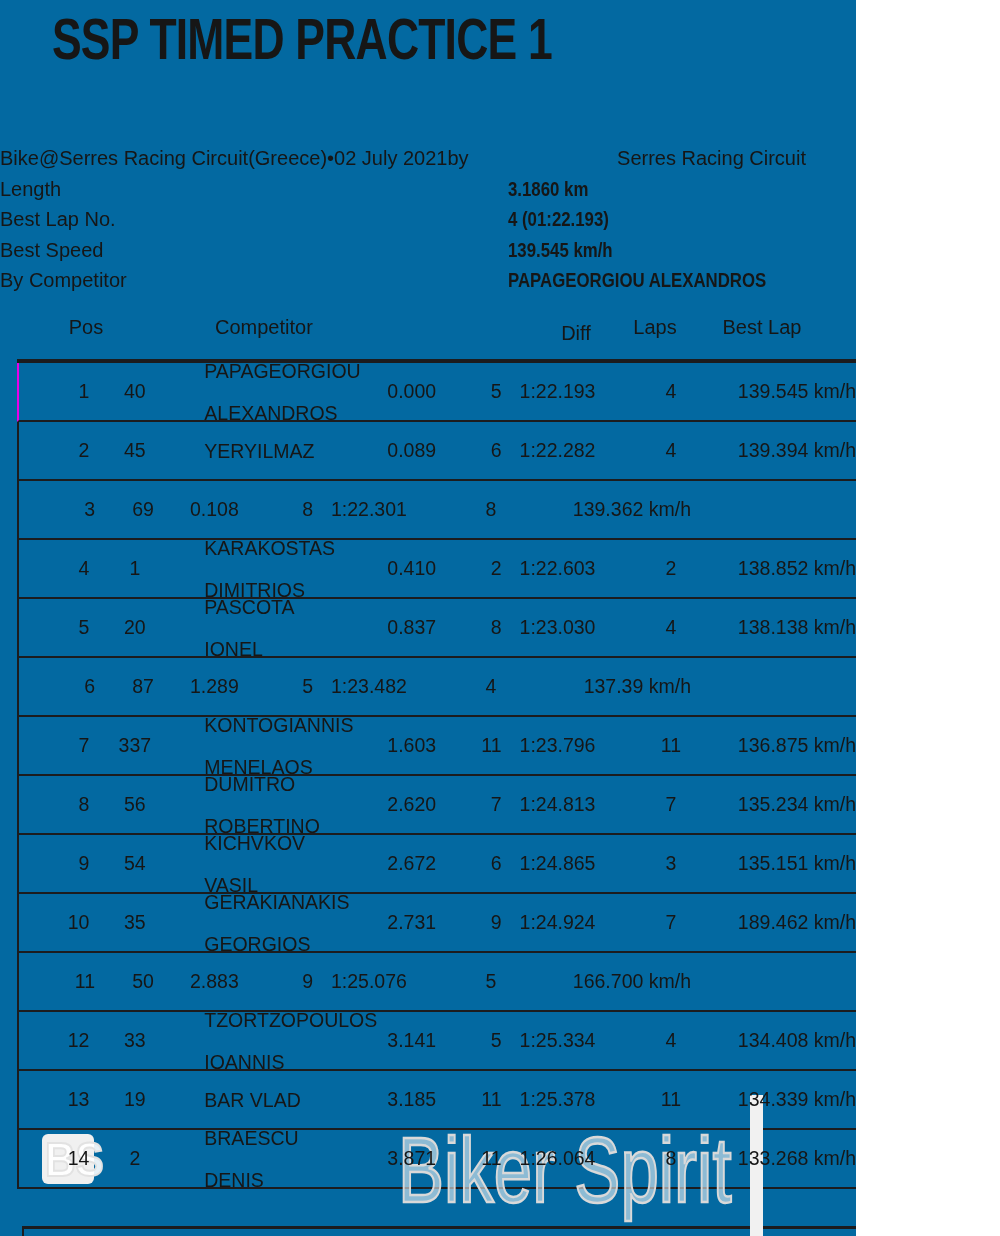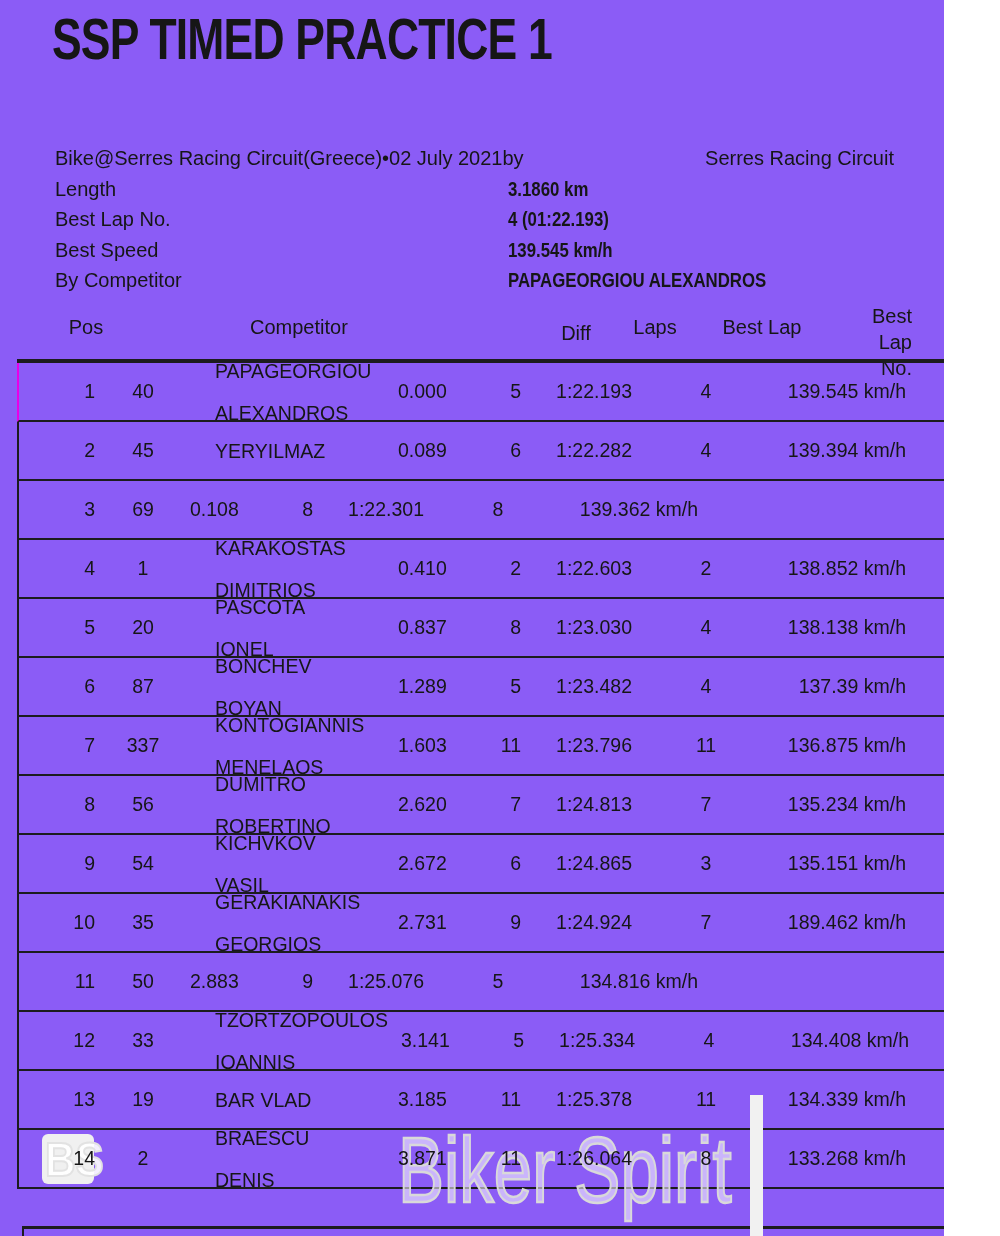--- a/index.html
+++ b/index.html
@@ -1,49 +1,49 @@
 <!DOCTYPE html>
 <html style="--highlight: #e800e8;"><head>
 <meta charset="utf-8">
 <style>
   * { box-sizing: border-box; margin: 0; padding: 0; }
   html, body { width: 1000px; height: 1236px; background: #fff; overflow: hidden;
     font-family: "Liberation Sans", sans-serif; color: #161616; }
-  .page { position: relative; width: 944px; height: 1236px; background: #8b5cf6; overflow: hidden; }
+  .page { position: relative; width: 856px; height: 1236px; background: #0369a1; overflow: hidden; }
 
   .title { position: absolute; left: 52px; top: 6px; font-size: 57px; font-weight: bold;
     letter-spacing: -1px; white-space: nowrap; transform: scaleX(0.78); transform-origin: 0 0; }
 
   .info { position: absolute; left: 0; right: 0; top: 147px; font-size: 20px; }
-  .info-line { position: relative; height: 30.6px; padding-left: 55px; }
+  .info-line { position: relative; height: 30.6px; }
   .info-line .right { position: absolute; right: 50px; top: 0; }
   .cond { display: inline-block; font-weight: bold; transform: scaleX(0.84);
     transform-origin: 0 50%; white-space: nowrap; }
   .info-val { position: absolute; left: 508px; top: 0; }
 
   .thead { position: absolute; left: 0; top: 300px; width: 100%; height: 58px; font-size: 20px; }
   .thead span { position: absolute; white-space: pre-line; text-align: right; }
   .h-pos    { left: 86px;  top: 16px; transform: translateX(-50%); }
-  .h-comp   { left: 215px; top: 16px; margin-left: 35px; }
+  .h-comp   { left: 215px; top: 16px; }
   .h-diff   { left: 576px; top: 22px; transform: translateX(-50%); }
   .h-laps   { left: 655px; top: 16px; transform: translateX(-50%); }
   .h-blap   { left: 762px; top: 16px; transform: translateX(-50%); }
   .h-blapno { left: 880px; top: 3px;  transform: translateX(-50%); text-align: center; line-height: 26px; }
 
   .tbl { position: absolute; left: 17px; right: 0; top: 359px; border-top: 4px solid #1c1c1e; }
   .trow { display: flex; align-items: center; height: 59px; border-bottom: 2.5px solid #1c1c1e;
     border-left: 2.5px solid #1c1c1e; font-size: 19.5px; }
   .trow.highlight { border-left-color: var(--highlight, #e800e8); }
   .trow span { position: relative; z-index: 3; }
   .c-pos    { width: 76px;  text-align: right; }
   .c-num    { width: 68px;  margin-left: 14px; text-align: center; }
   .c-name   { min-width: 170px; margin-left: 38px; white-space: pre-line; line-height: 42px; }
   .c-diff   { width: 62px;  margin-left: 13px; }
   .c-laps   { width: 55px;  margin-left: 6px; text-align: right; }
-  .c-blap   { width: 86px;  margin-left: 25px; text-align: right; }
+  .c-blap   { width: 86px;  margin-left: 18px; }
   .c-blapno { width: 60px;  margin-left: 44px; text-align: center; }
   .c-speed  { width: 170px; text-align: right; }
 
   .wm-stripe { position: absolute; left: 750px; top: 1095px; width: 13px; height: 141px;
     background: #f1f1f1; z-index: 1; }
   .wm-text { position: absolute; left: 398px; top: 1118px; font-size: 92px; z-index: 2;
     color: rgba(255,255,255,0.55); -webkit-text-stroke: 2.5px #d9d9d9;
     white-space: nowrap; transform: scaleX(0.75); transform-origin: 0 0; }
   .wm-logo { position: absolute; left: 42px; top: 1134px; width: 52px; height: 50px;
     background: #f0f0f0; border-radius: 6px; z-index: 2; }
@@ -143,22 +143,20 @@
 IONEL</span>
       <span class="c-diff">0.837</span>
       <span class="c-laps">8</span>
       <span class="c-blap">1:23.030</span>
       <span class="c-blapno">4</span>
       <span class="c-speed">138.138 km/h</span>
     </div>
     <div class="trow">
       <span class="c-pos">6</span>
       <span class="c-num">87</span>
-      <span class="c-name">BONCHEV
-BOYAN</span>
       <span class="c-diff">1.289</span>
       <span class="c-laps">5</span>
       <span class="c-blap">1:23.482</span>
       <span class="c-blapno">4</span>
       <span class="c-speed">137.39 km/h</span>
     </div>
     <div class="trow">
       <span class="c-pos">7</span>
       <span class="c-num">337</span>
       <span class="c-name">KONTOGIANNIS
@@ -202,21 +200,21 @@
       <span class="c-blapno">7</span>
       <span class="c-speed">189.462 km/h</span>
     </div>
     <div class="trow">
       <span class="c-pos">11</span>
       <span class="c-num">50</span>
       <span class="c-diff">2.883</span>
       <span class="c-laps">9</span>
       <span class="c-blap">1:25.076</span>
       <span class="c-blapno">5</span>
-      <span class="c-speed">134.816 km/h</span>
+      <span class="c-speed">166.700 km/h</span>
     </div>
     <div class="trow">
       <span class="c-pos">12</span>
       <span class="c-num">33</span>
       <span class="c-name">TZORTZOPOULOS
 IOANNIS</span>
       <span class="c-diff">3.141</span>
       <span class="c-laps">5</span>
       <span class="c-blap">1:25.334</span>
       <span class="c-blapno">4</span>

